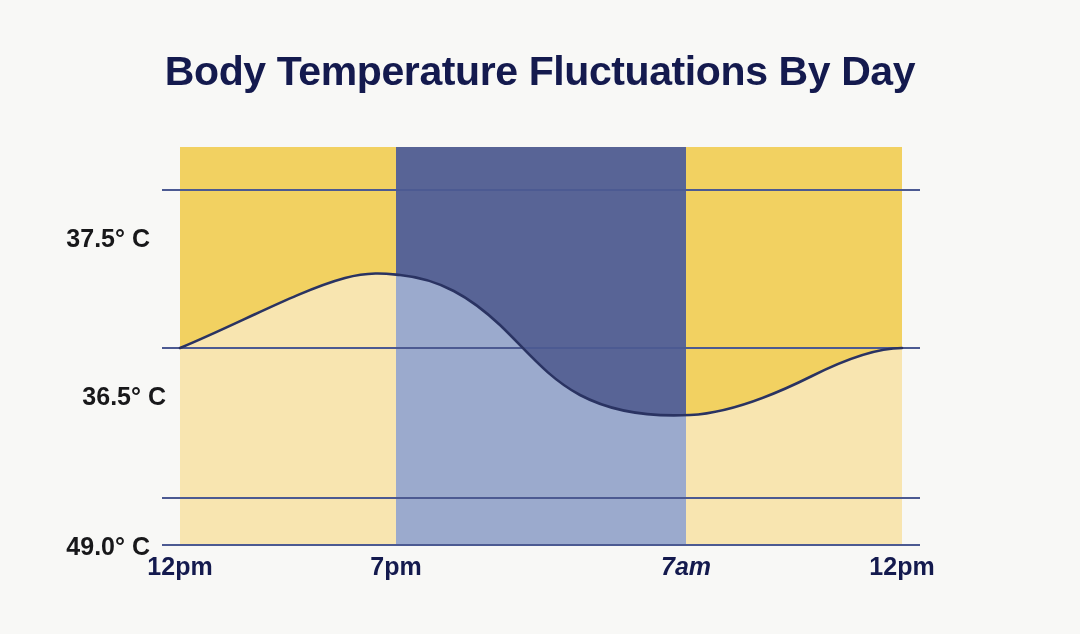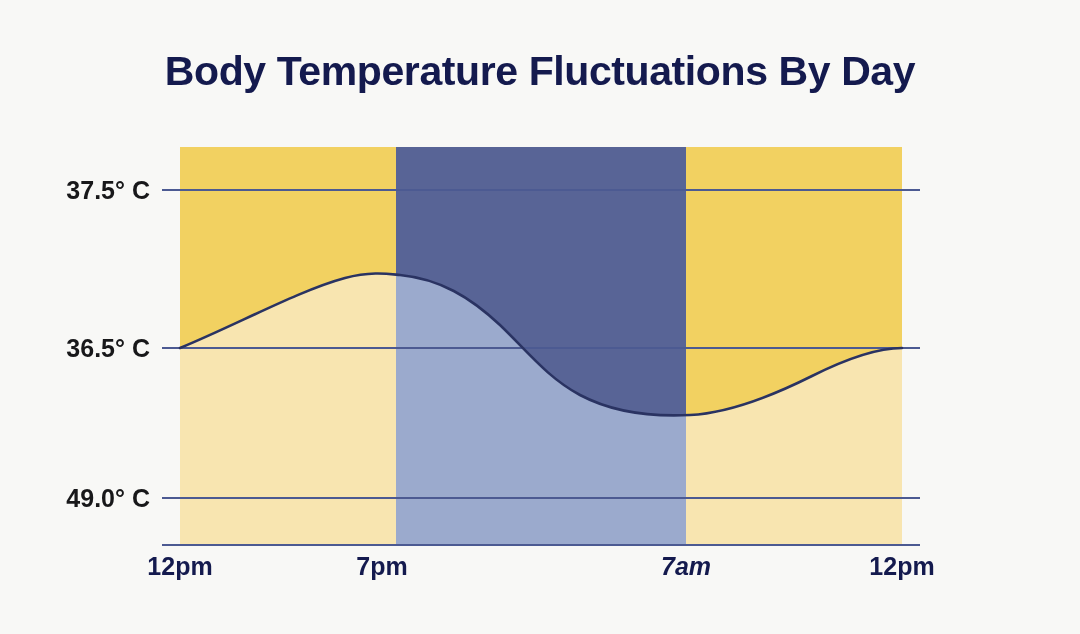--- a/index.html
+++ b/index.html
@@ -51,20 +51,21 @@
 
   .ytick-label {
     position: absolute;
     right: 0;
     text-align: right;
     font-size: 25px;
     font-weight: bold;
     color: #18181A;
     white-space: nowrap;
     transform: translateY(-50%);
+    margin-top: 48px;
   }
 
   .xtick-label {
     position: absolute;
     top: 552px;
     text-align: left;
     font-size: 25px;
     font-weight: bold;
     color: #141A4E;
     white-space: nowrap;
@@ -146,24 +147,24 @@
              C 372 271, 389 274, 400 275
              C 440 279, 470 297, 500 325
              C 528 352, 548 378, 580 395
              C 612 412, 650 417, 690 415
              C 730 413, 772 396, 812 376
              C 852 356, 880 348, 902 348"></path>
   </svg>
 
   <div>
     <div class="ytick-label" style="top:190px; width:150px; left:0px;">37.5° C</div>
-    <div class="ytick-label" style="top:348px; width:150px; left:0px;">36.5° C</div>
+    <div class="ytick-label" style="top:348px; width:150px; left:16px;">36.5° C</div>
     <div class="ytick-label" style="top:498px; width:150px; left:0px;">49.0° C</div>
   </div>
 
   <div>
     <div class="xtick-label" style="left:180px;">12pm</div>
-    <div class="xtick-label" style="left:382px;">7pm</div>
+    <div class="xtick-label" style="left:396px;">7pm</div>
     <div class="xtick-label" style="left:686px;font-style:italic;">7am</div>
     <div class="xtick-label" style="left:902px;">12pm</div>
   </div>
 
 </div>
 
 </body></html>

